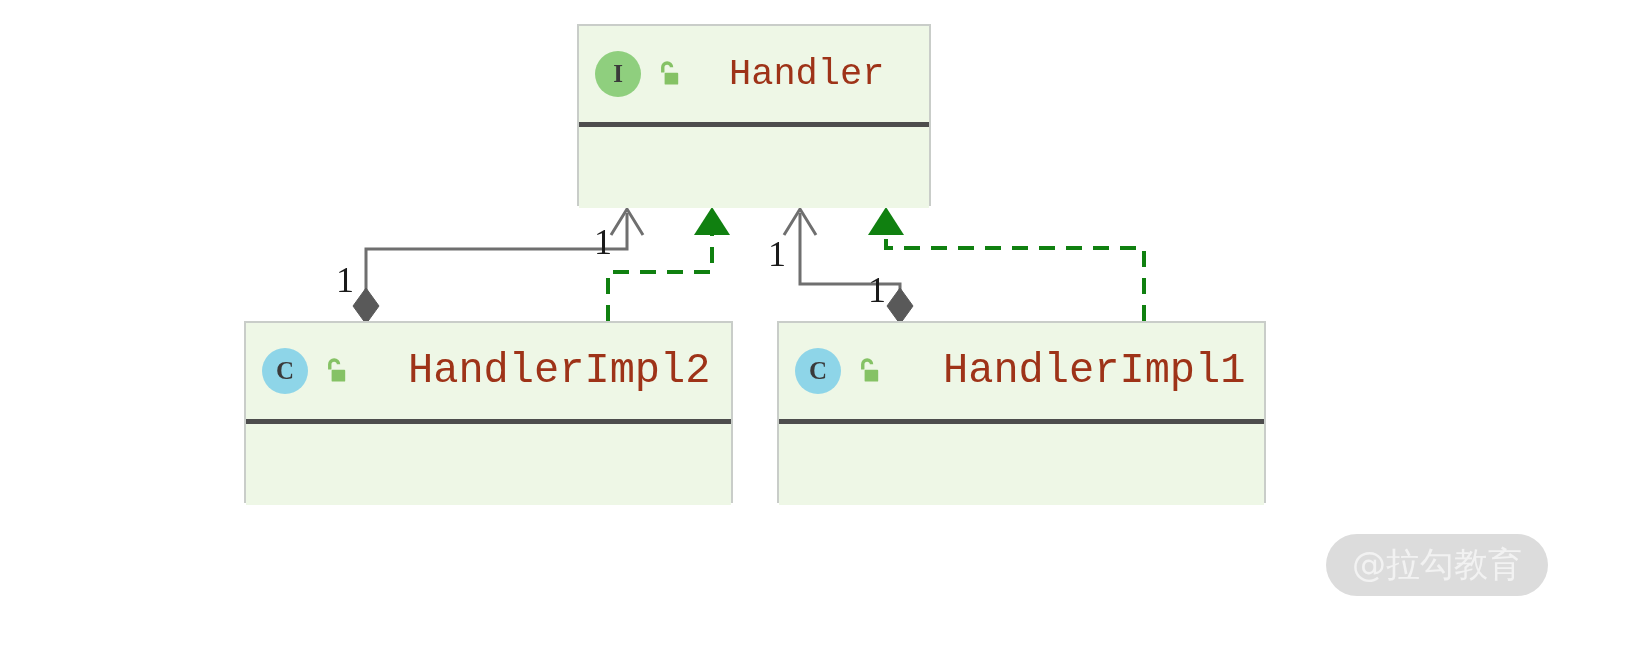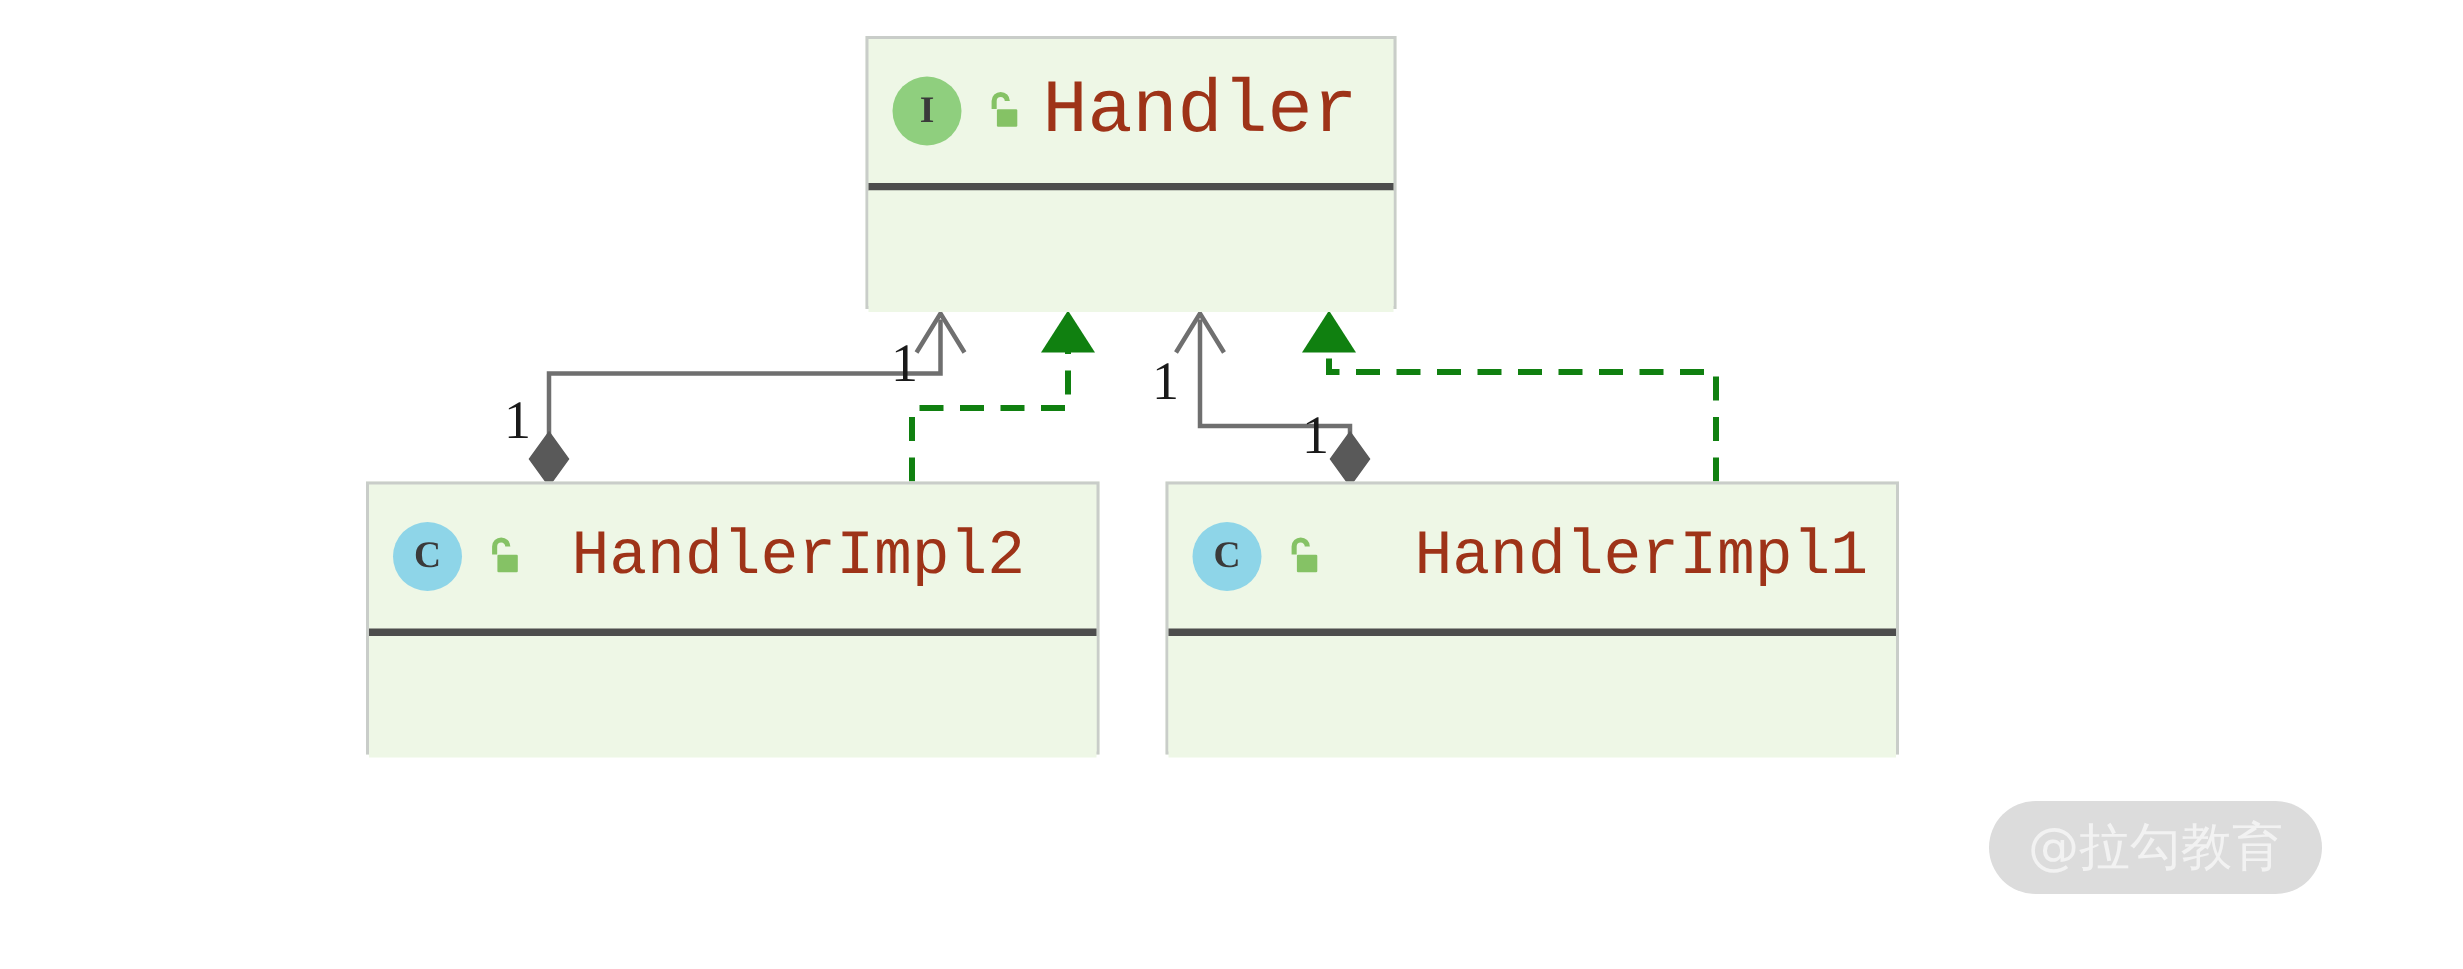--- a/index.html
+++ b/index.html
@@ -131,34 +131,34 @@
     </g>
   </svg>
 
   <div class="uml-node" style="left:577px; top:24px; width:354px; height:182px;">
     <div class="node-header" style="height:96px; padding-left:16px; gap:10px;">
       <div class="kind-badge kind-interface" style="width:46px; height:46px; font-size:25px;">I</div>
       <svg class="lock-icon" width="34" height="34" viewBox="0 0 24 24">
         <path d="M8.3 11 V7.3 a3.1 3.1 0 0 1 6.2 0" fill="none" stroke="#85c265" stroke-width="2.4"></path>
         <rect x="9.6" y="11.2" width="9.6" height="8.2" rx="0.6" fill="#85c265"></rect>
       </svg>
-      <div class="node-title" style="font-size:50px; ">Handler</div>
+      <div class="node-title" style="font-size:37px; margin-left:34px;">Handler</div>
     </div>
     <div class="node-divider"></div>
     <div class="node-body" style="height:81px;"></div>
   </div>
 
   <div class="uml-node" style="left:244px; top:321px; width:489px; height:182px;">
     <div class="node-header" style="height:96px; padding-left:16px; gap:10px;">
       <div class="kind-badge kind-class" style="width:46px; height:46px; font-size:25px;">C</div>
       <svg class="lock-icon" width="34" height="34" viewBox="0 0 24 24">
         <path d="M8.3 11 V7.3 a3.1 3.1 0 0 1 6.2 0" fill="none" stroke="#85c265" stroke-width="2.4"></path>
         <rect x="9.6" y="11.2" width="9.6" height="8.2" rx="0.6" fill="#85c265"></rect>
       </svg>
-      <div class="node-title" style="font-size:42px; margin-left:19px;">HandlerImpl2</div>
+      <div class="node-title" style="font-size:42px; margin-left:46px;">HandlerImpl2</div>
     </div>
     <div class="node-divider"></div>
     <div class="node-body" style="height:81px;"></div>
   </div>
 
   <div class="uml-node" style="left:777px; top:321px; width:489px; height:182px;">
     <div class="node-header" style="height:96px; padding-left:16px; gap:10px;">
       <div class="kind-badge kind-class" style="width:46px; height:46px; font-size:25px;">C</div>
       <svg class="lock-icon" width="34" height="34" viewBox="0 0 24 24">
         <path d="M8.3 11 V7.3 a3.1 3.1 0 0 1 6.2 0" fill="none" stroke="#85c265" stroke-width="2.4"></path>

